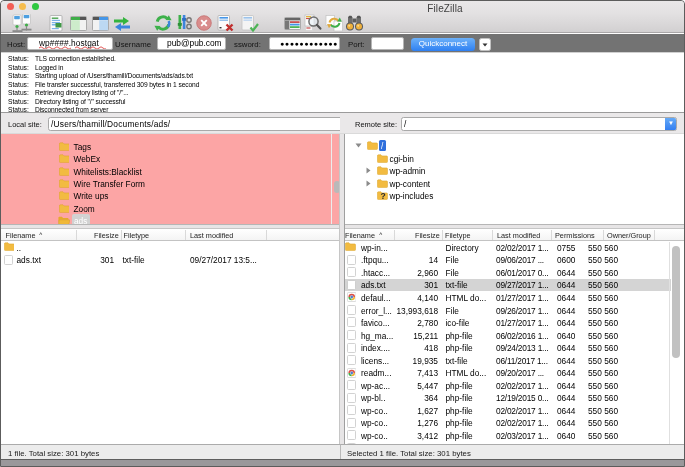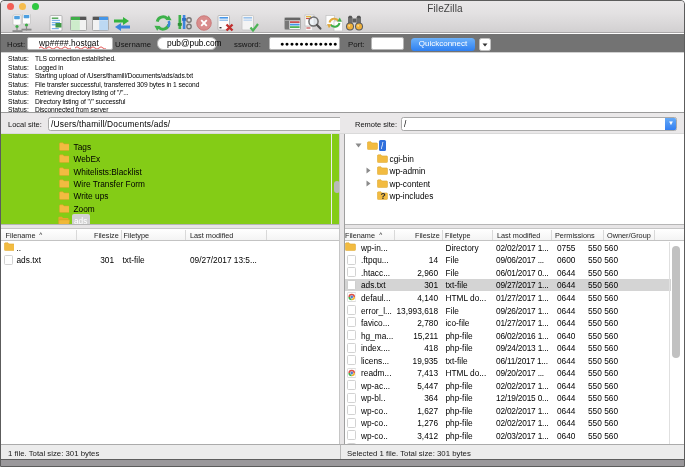--- a/index.html
+++ b/index.html
@@ -14,21 +14,21 @@
 #log{position:absolute;left:0;top:53px;width:683px;height:58px;background:#fff;}
 .logline{position:absolute;left:0;width:683px;height:8.4px;font-size:6.7px;color:#000;white-space:nowrap;}
 .logline b{position:absolute;left:7px;font-weight:normal;}
 .logline i{position:absolute;left:34px;font-style:normal;letter-spacing:-0.12px;}
 #sitehdrL{position:absolute;left:0;top:111px;width:339px;height:22px;background:#eae8e9;border-top:1px solid #9b9b9b;border-bottom:1px solid #dadada;}
 #sitehdrR{position:absolute;left:339px;top:111px;width:344px;height:22px;background:#eae8e9;border-top:1px solid #9b9b9b;border-bottom:1px solid #dadada;}
 .shlab{position:absolute;top:7px;font-size:7.5px;color:#111;}
 .combo{position:absolute;top:3.5px;height:14px;background:#fff;border:1px solid #a9a9a9;border-radius:2.5px;font-size:8.4px;letter-spacing:0.2px;color:#000;line-height:12.5px;overflow:hidden;}
 .combo span{padding-left:2px;}
 .combobtn{position:absolute;right:-1px;top:-1px;width:12px;height:14px;background:linear-gradient(180deg,#6aaef8 0%,#2f7bf0 100%);border-radius:0 2.5px 2.5px 0;color:#fff;font-size:6px;text-align:center;line-height:13px;}
-#treeL{position:absolute;left:0;top:133px;width:339px;height:90px;background:#84cc16;overflow:hidden;}
+#treeL{position:absolute;left:0;top:133px;width:339px;height:90px;background:#fca5a5;overflow:hidden;}
 #treeR{position:absolute;left:339px;top:133px;width:344px;height:90px;background:#fff;overflow:hidden;}
 .trow{position:absolute;height:12.3px;font-size:8.3px;color:#000;white-space:nowrap;}
 .trow .txt{position:absolute;top:1.5px;}
 #split{position:absolute;left:0;top:223px;width:683px;height:5px;background:#e7e5e6;border-top:1px solid #b6b6b6;border-bottom:1px solid #c6c6c6;}
 .lh{position:absolute;top:228px;height:12px;background:linear-gradient(180deg,#ffffff, #f4f4f4);border-bottom:1px solid #c3c3c3;font-size:7.3px;color:#1c1c1c;}
 .lh .c{position:absolute;top:2px;white-space:nowrap;}
 .lh .sep{position:absolute;top:1px;height:10px;width:1px;background:#d9d9d9;}
 .flist{position:absolute;top:241px;background:#fff;overflow:hidden;}
 .frow{position:absolute;left:0;height:12.55px;font-size:8.3px;color:#000;white-space:nowrap;}
 .frow .cell{position:absolute;top:1.8px;}
@@ -156,21 +156,21 @@
       </svg>
 </div>
 <div id="qcbar">
 <span class="qclab" style="left:6px;">Host:</span>
 <div class="qcfield" style="left:26px;width:86px;"><span style="padding-left:11px;font-size:8.3px;letter-spacing:0.1px;">wp####.hostgat</span><svg class="abs" style="left:11px;top:8.4px;" width="32" height="3" viewBox="0 0 32 3">
           <path d="M0 2 q2 -2.4 4 0 t4 0 t4 0 t4 0 t4 0 t4 0 t4 0 t4 0" fill="none" stroke="#e04545" stroke-width="0.9"></path>
         </svg><svg class="abs" style="left:47px;top:8.4px;" width="31" height="3" viewBox="0 0 31 3">
           <path d="M0 2 q2 -2.4 4 0 t4 0 t4 0 t4 0 t4 0 t4 0 t4 0 t4 0" fill="none" stroke="#e04545" stroke-width="0.9"></path>
         </svg></div>
 <span class="qclab" style="left:114px;">Username</span>
-<div class="qcfield" style="left:156px;width:60px;border-radius:6px;"><span style="padding-left:9px;font-size:8.4px;">pub@pub.com</span></div>
+<div class="qcfield" style="left:156px;width:69px;"><span style="padding-left:9px;font-size:8.4px;">pub@pub.com</span></div>
 <span class="qclab" style="left:233px;">ssword:</span>
 <div class="qcfield" style="left:268px;width:71px;"><span style="padding-left:10px;letter-spacing:0.6px;font-size:7px;">●●●●●●●●●●●●</span></div>
 <span class="qclab" style="left:347px;">Port:</span>
 <div class="qcfield" style="left:370px;width:33px;"></div>
 <div class="abs" style="left:410px;top:3.5px;width:64px;height:13px;border-radius:3.5px;background:linear-gradient(180deg,#6db1f9 0%,#2e80f2 100%);color:#fff;font-size:8px;text-align:center;line-height:12px;">Quickconnect</div>
 <div class="abs" style="left:478px;top:3.5px;width:12px;height:13px;border-radius:2.5px;background:#fff;border:1px solid #c2c2c2;text-align:center;"><svg width="6" height="4" viewBox="0 0 6 4" style="margin-top:4px;">
           <path d="M0.5 0.5 h5 l-2.5 3 z" fill="#333"></path>
         </svg></div>
 </div>
 <div id="log">

